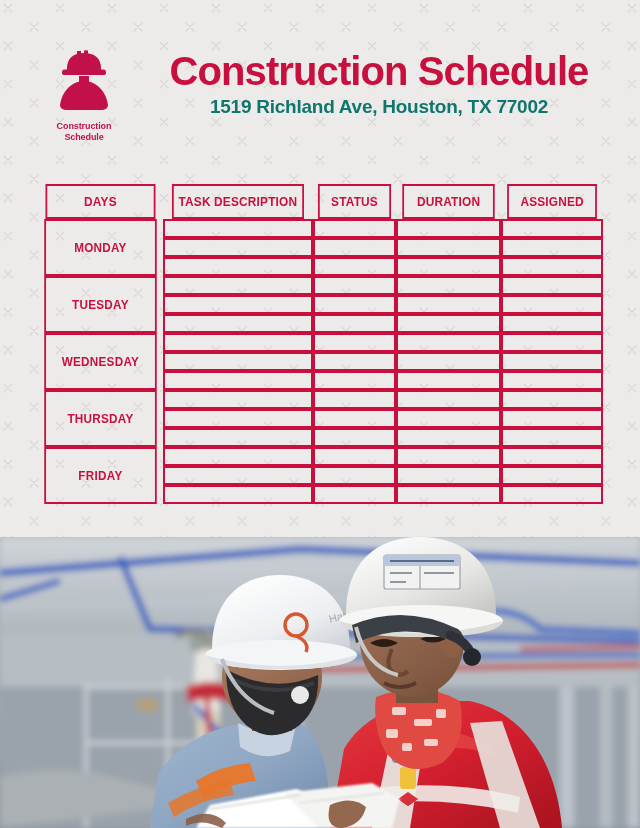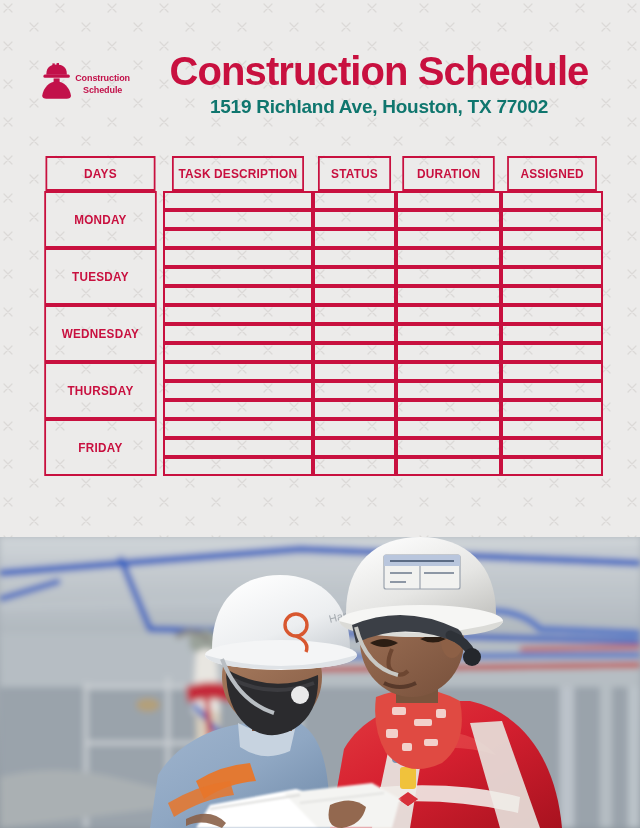--- a/index.html
+++ b/index.html
@@ -32,21 +32,21 @@
     position:absolute;
     left:0; top:48px; width:640px; height:110px;
     z-index:3;
     display:flex;
     align-items:flex-start;
   }
   .logo-block {
     width:92px;
     margin-left:38px;
     display:flex;
-    flex-direction:row;
+    flex-direction:column;
     align-items:center;
   }
   .logo-mark { width:62px; height:68px; }
   .logo-text {
     margin-top:5px;
     font-size:9px;
     font-weight:bold;
     color:#c2114a;
     text-align:center;
     line-height:1.25;
@@ -70,21 +70,21 @@
     margin-top:4px;
     font-size:19px;
     font-weight:bold;
     color:#0f766e;
     letter-spacing:-0.25px;
   }
 
   
   .schedule-wrap {
     position:absolute;
-    left:38px; top:156px;
+    left:38px; top:184px;
     width:565px; height:244px;
     z-index:3;
   }
   table.schedule {
     width:100%; height:100%;
     border-collapse:separate;
     border-spacing:0;
     table-layout:fixed;
   }
   table.schedule td, table.schedule th {

